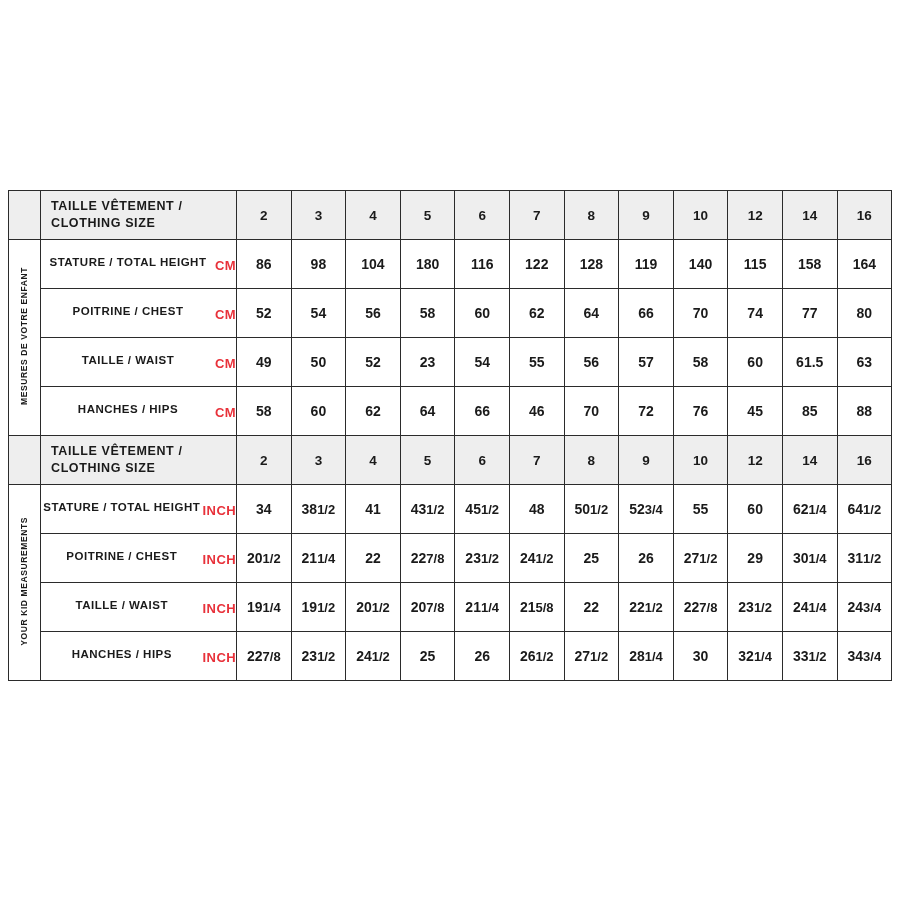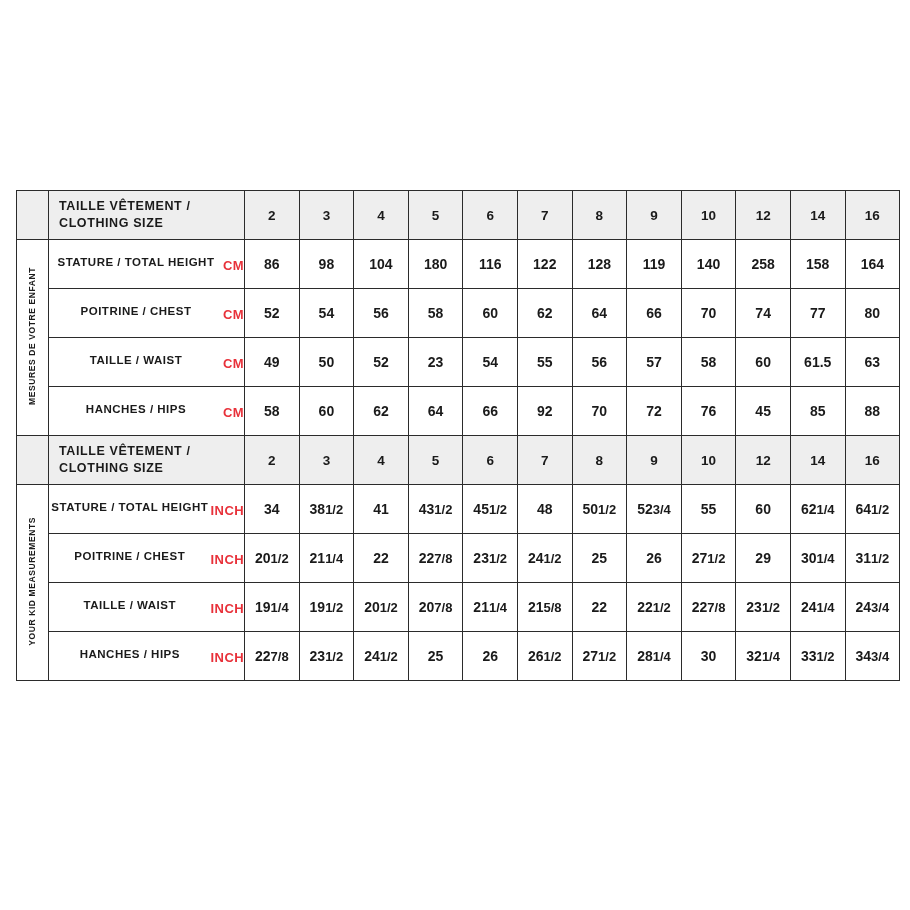--- a/index.html
+++ b/index.html
@@ -9,21 +9,21 @@
   }
   body {
     width: 910px;
     height: 910px;
     font-family: "Liberation Sans", sans-serif;
     color: #1a1a1a;
     position: relative;
   }
   .sheet {
     position: absolute;
-    left: 8px; top: 0;
+    left: 0; top: 0;
     width: 744px;
     height: 910px;
   }
   .chart-wrap {
     position: absolute;
     left: 8px;
     top: 190px;
     width: 888px;
   }
   table.size-table {
@@ -149,21 +149,21 @@
           </td>
           <td class="val">86</td>
           <td class="val">98</td>
           <td class="val">104</td>
           <td class="val">180</td>
           <td class="val">116</td>
           <td class="val">122</td>
           <td class="val">128</td>
           <td class="val">119</td>
           <td class="val">140</td>
-          <td class="val">258</td>
+          <td class="val">115</td>
           <td class="val">158</td>
           <td class="val">164</td>
         </tr>
 
         <tr>
           <td class="row-head">
             <span class="unit">CM</span>
             <span>POITRINE / CHEST</span>
           </td>
           <td class="val">52</td>
@@ -202,21 +202,21 @@
         <tr>
           <td class="row-head">
             <span class="unit">CM</span>
             <span>HANCHES / HIPS</span>
           </td>
           <td class="val">58</td>
           <td class="val">60</td>
           <td class="val">62</td>
           <td class="val">64</td>
           <td class="val">66</td>
-          <td class="val">92</td>
+          <td class="val">46</td>
           <td class="val">70</td>
           <td class="val">72</td>
           <td class="val">76</td>
           <td class="val">45</td>
           <td class="val">85</td>
           <td class="val">88</td>
         </tr>
 
         <tr class="size-row">
           <td class="side-blank"></td>

